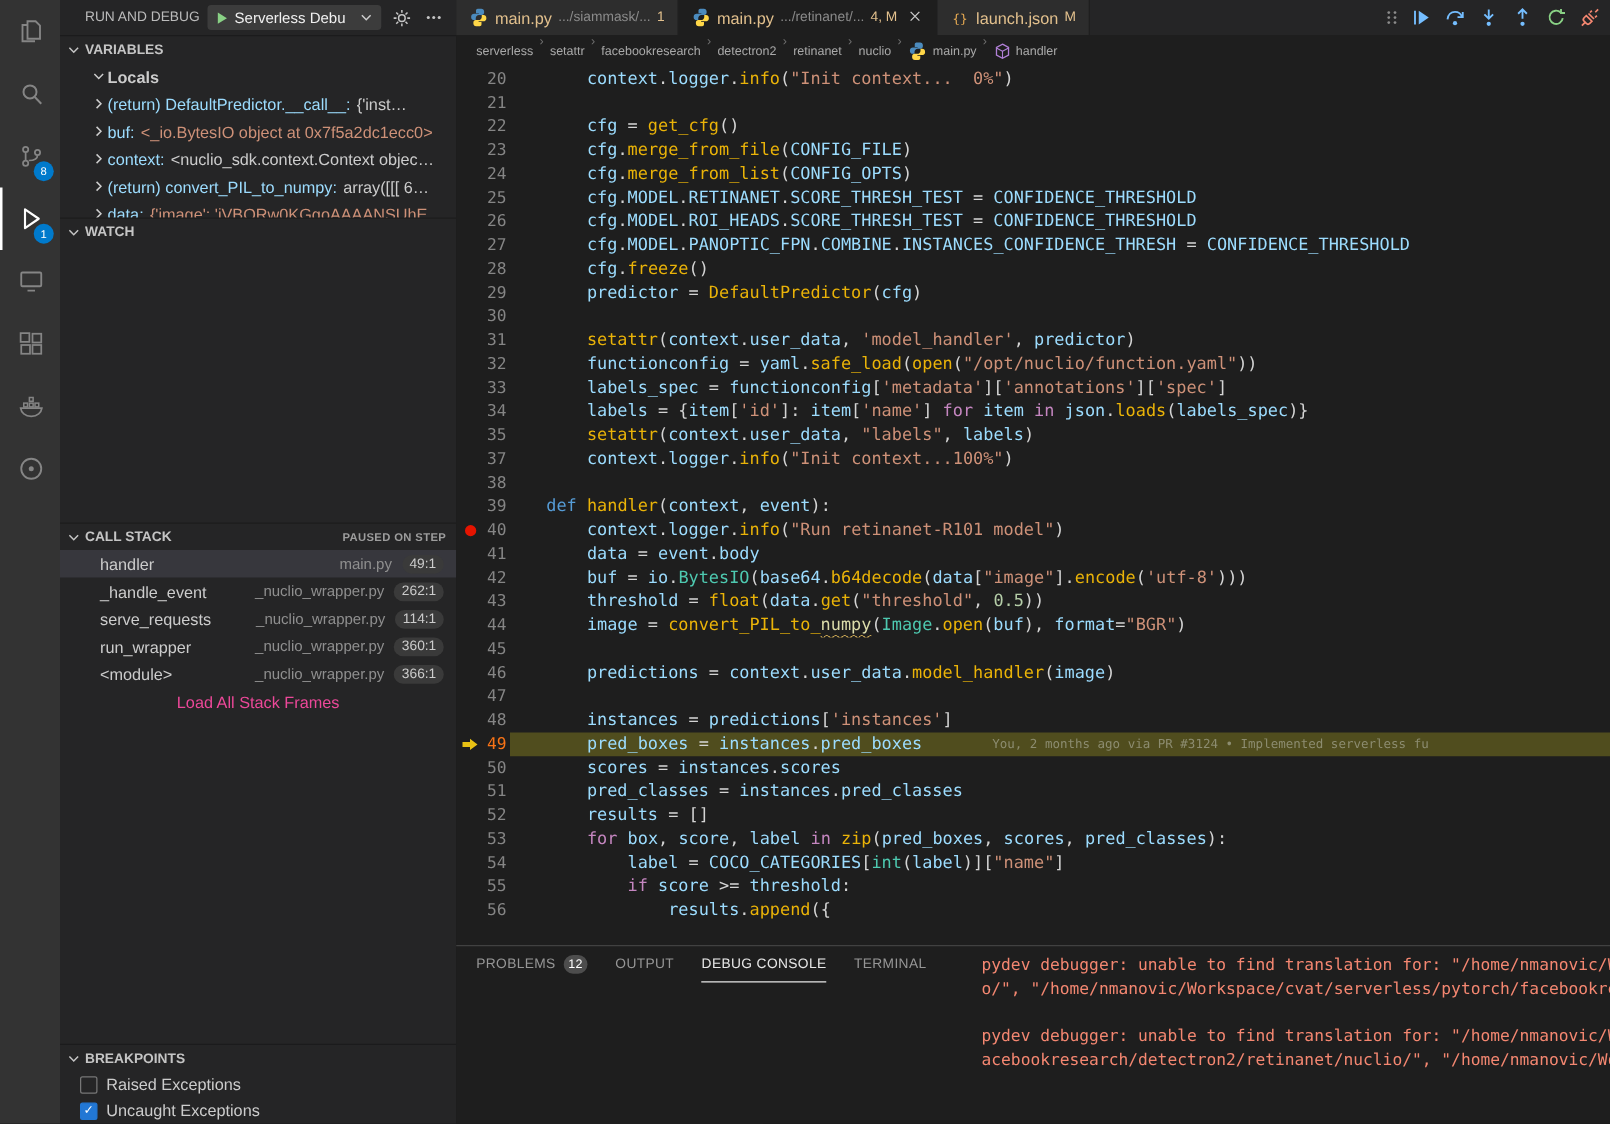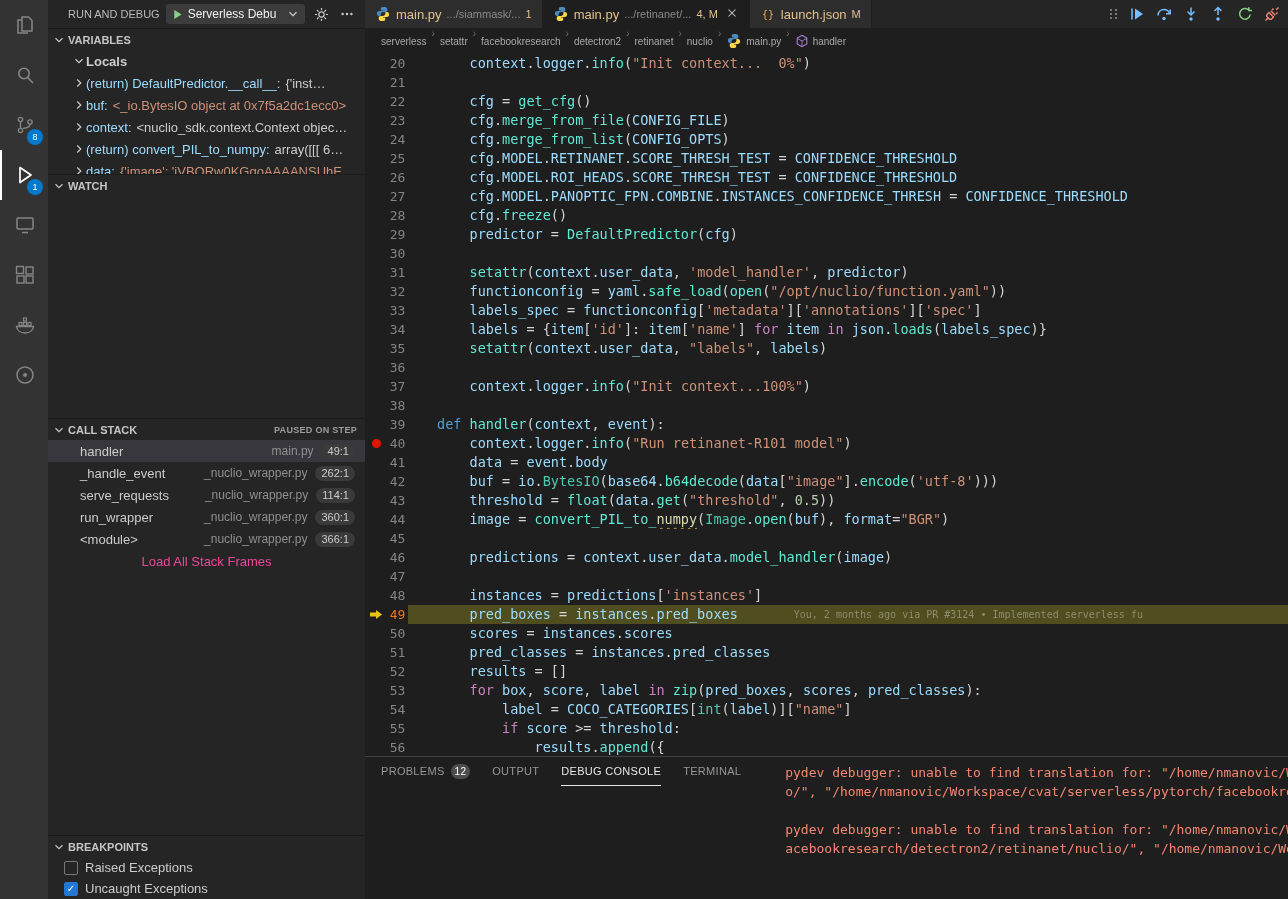--- a/index.html
+++ b/index.html
@@ -72,21 +72,21 @@
 
   .editor{flex:1;overflow:hidden;font-family:"DejaVu Sans Mono","Liberation Mono",monospace;
     font-size:13.5px;line-height:19px}
   .code-line{display:flex;height:19px;align-items:center}
   .bp-col{width:22px;display:flex;align-items:center;justify-content:center;flex:none}
   .bp-dot{width:9px;height:9px;border-radius:50%;background:#e51400}
   .ln{width:21px;text-align:center;color:#858585;font-size:13px;flex:none}
   .code-text{padding-left:29px;white-space:pre;flex:1;min-width:0;overflow:hidden;display:flex;align-items:center}
   .code-line.current .code-text{background:#504d1e}
   .code-line.current .ln{color:#f97316}
-  .tk-k{color:#569cd6}.tk-kc{color:#c586c0}.tk-f{color:#5eead4}
+  .tk-k{color:#569cd6}.tk-kc{color:#c586c0}.tk-f{color:#eab308}
   .tk-fu{color:#dcdcaa;text-decoration:underline;text-decoration-style:wavy;
     text-decoration-color:#c8a553;text-decoration-thickness:1px;text-underline-offset:3px}
   .tk-v{color:#9cdcfe}.tk-s{color:#ce9178}.tk-n{color:#b5cea8}.tk-p{color:#d4d4d4}.tk-c{color:#4ec9b0}
   .blame{margin-left:56px;color:#8c8c70;font-size:10px;white-space:pre}
 
   
   .panel{height:143px;border-top:1px solid #414141;display:flex;flex-direction:row;flex:none}
   .panel-tabs{height:29px;display:flex;align-items:center;gap:22px;padding:0 16px;
     font-size:11px;color:#969696;flex:none}
   .panel-tab{height:100%;display:flex;align-items:center;gap:6px;cursor:pointer;
@@ -558,25 +558,20 @@
             <span class="ln">34</span>
             <span class="code-text"><span class="tk-p">    </span><span class="tk-v">labels</span><span class="tk-p"> = {</span><span class="tk-v">item</span><span class="tk-p">[</span><span class="tk-s">'id'</span><span class="tk-p">]: </span><span class="tk-v">item</span><span class="tk-p">[</span><span class="tk-s">'name'</span><span class="tk-p">] </span><span class="tk-kc">for</span><span class="tk-p"> </span><span class="tk-v">item</span><span class="tk-p"> </span><span class="tk-kc">in</span><span class="tk-p"> </span><span class="tk-v">json</span><span class="tk-p">.</span><span class="tk-f">loads</span><span class="tk-p">(</span><span class="tk-v">labels_spec</span><span class="tk-p">)}</span></span>
           </div>
           <div class="code-line">
             <span class="bp-col"></span>
             <span class="ln">35</span>
             <span class="code-text"><span class="tk-p">    </span><span class="tk-f">setattr</span><span class="tk-p">(</span><span class="tk-v">context</span><span class="tk-p">.</span><span class="tk-v">user_data</span><span class="tk-p">, </span><span class="tk-s">"labels"</span><span class="tk-p">, </span><span class="tk-v">labels</span><span class="tk-p">)</span></span>
           </div>
           <div class="code-line">
             <span class="bp-col"></span>
-            <span class="ln">36</span>
-            <span class="code-text"></span>
-          </div>
-          <div class="code-line">
-            <span class="bp-col"></span>
             <span class="ln">37</span>
             <span class="code-text"><span class="tk-p">    </span><span class="tk-v">context</span><span class="tk-p">.</span><span class="tk-v">logger</span><span class="tk-p">.</span><span class="tk-f">info</span><span class="tk-p">(</span><span class="tk-s">"Init context...100%"</span><span class="tk-p">)</span></span>
           </div>
           <div class="code-line">
             <span class="bp-col"></span>
             <span class="ln">38</span>
             <span class="code-text"></span>
           </div>
           <div class="code-line">
             <span class="bp-col"></span>

